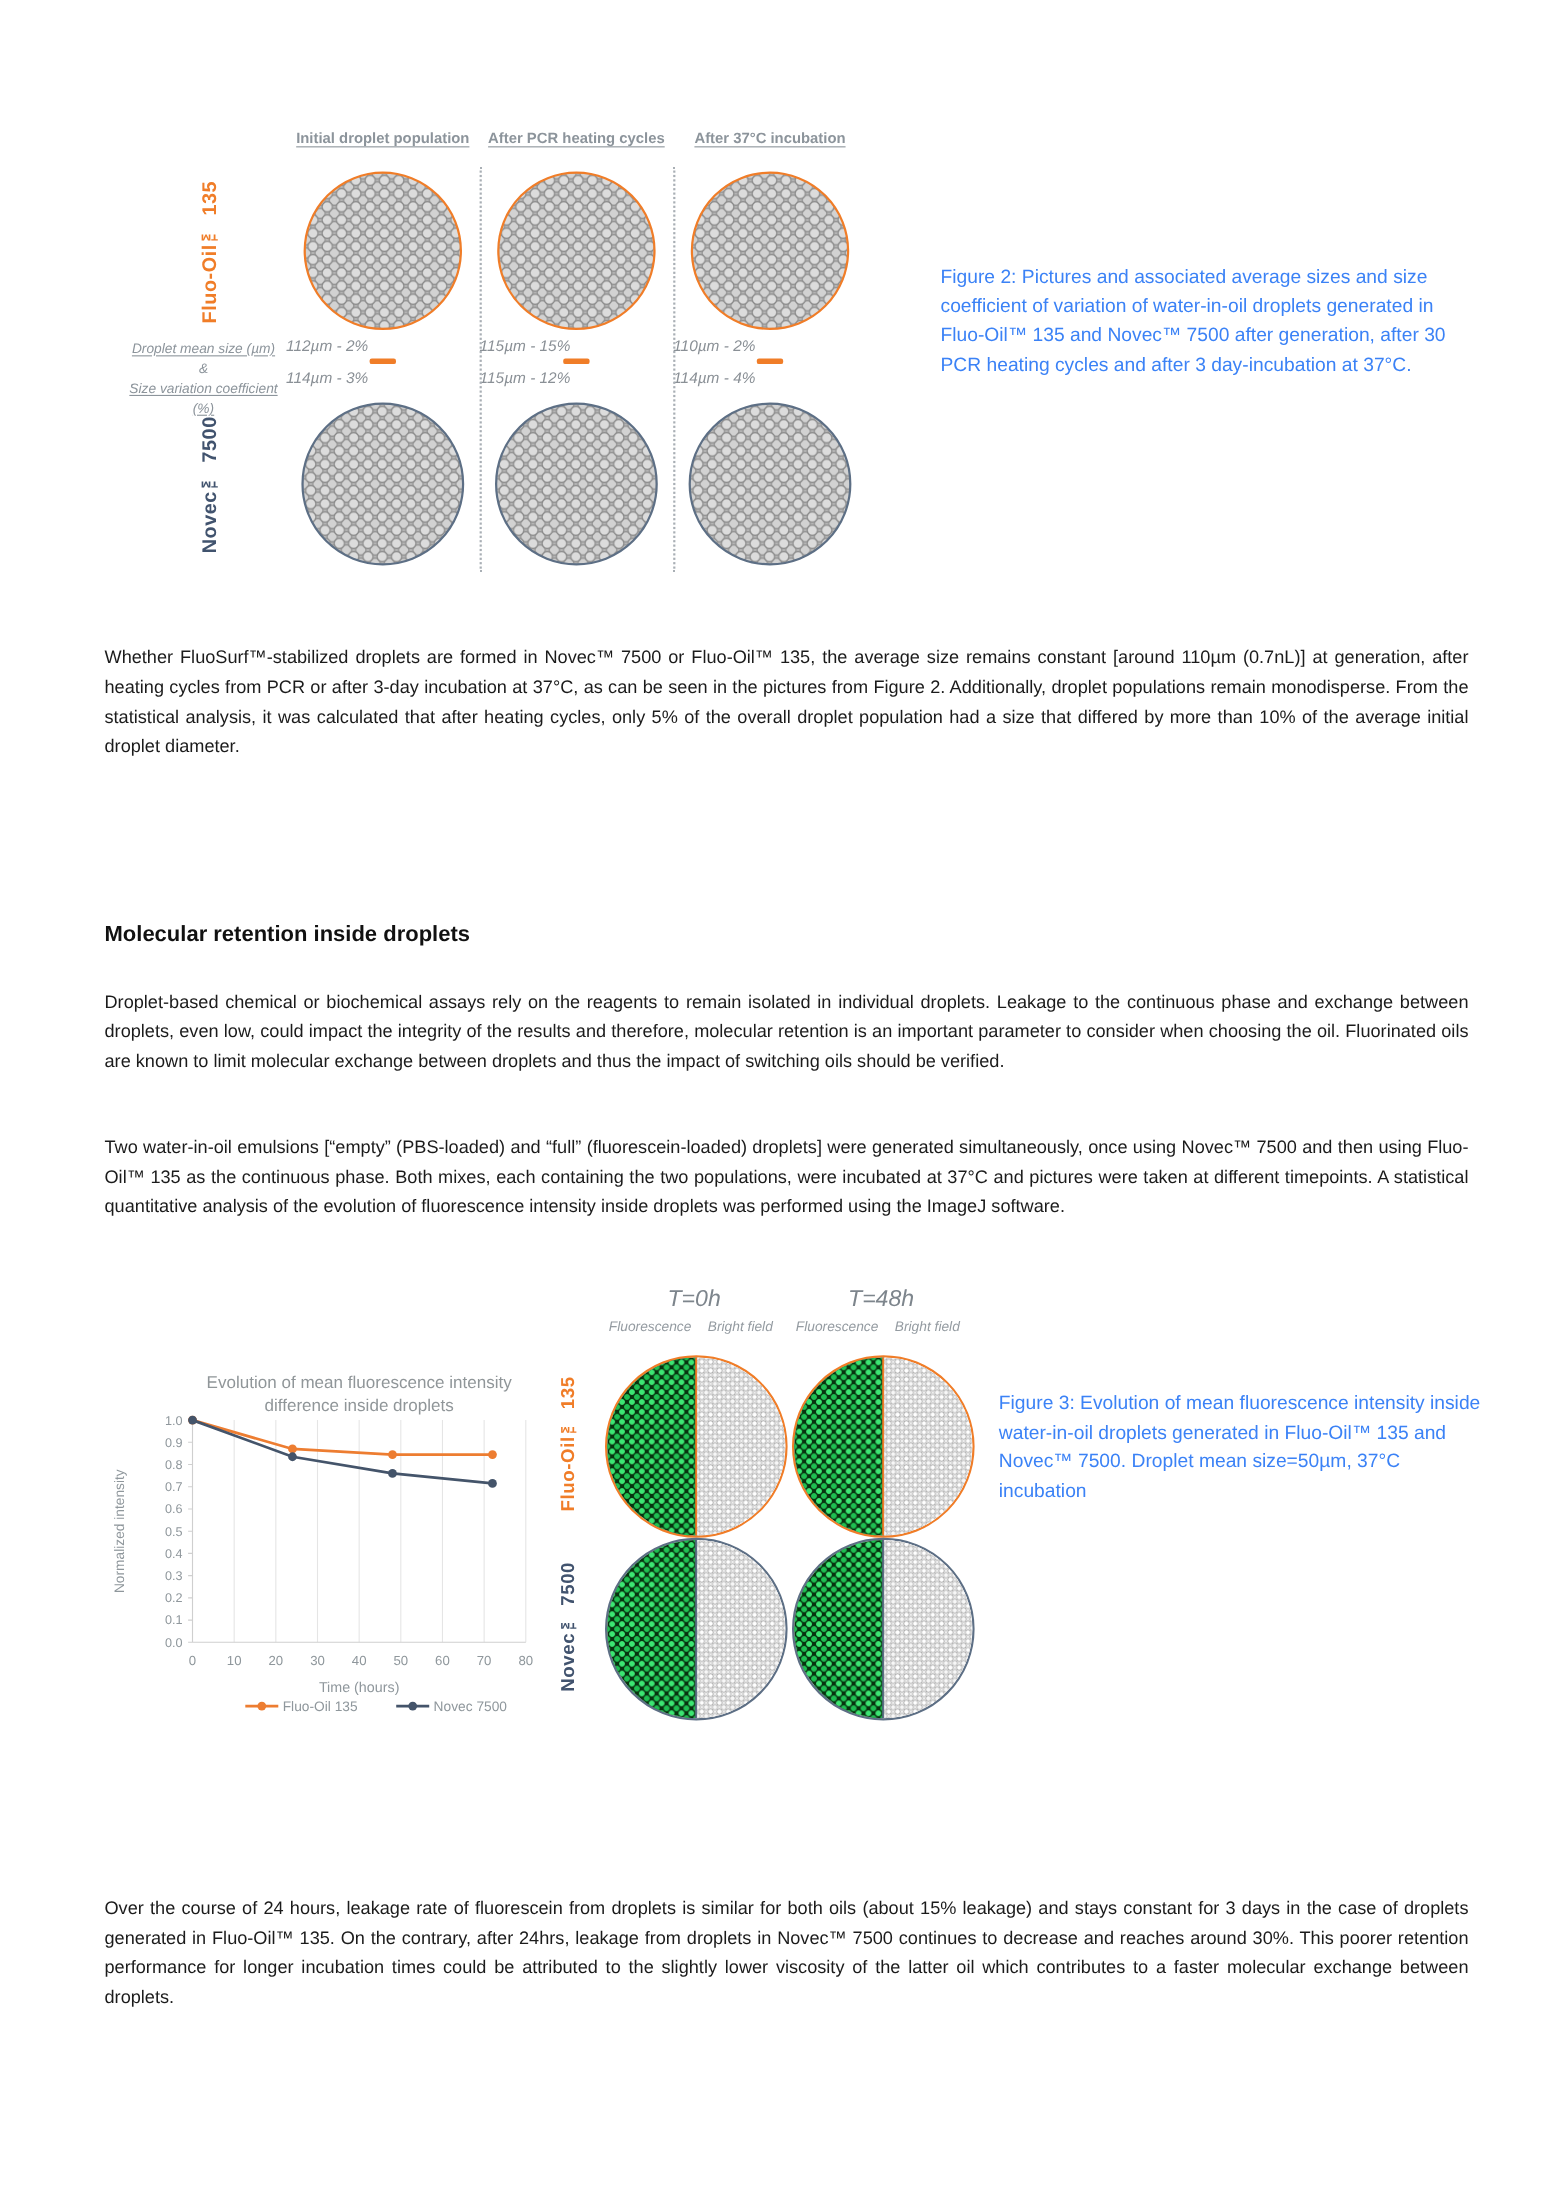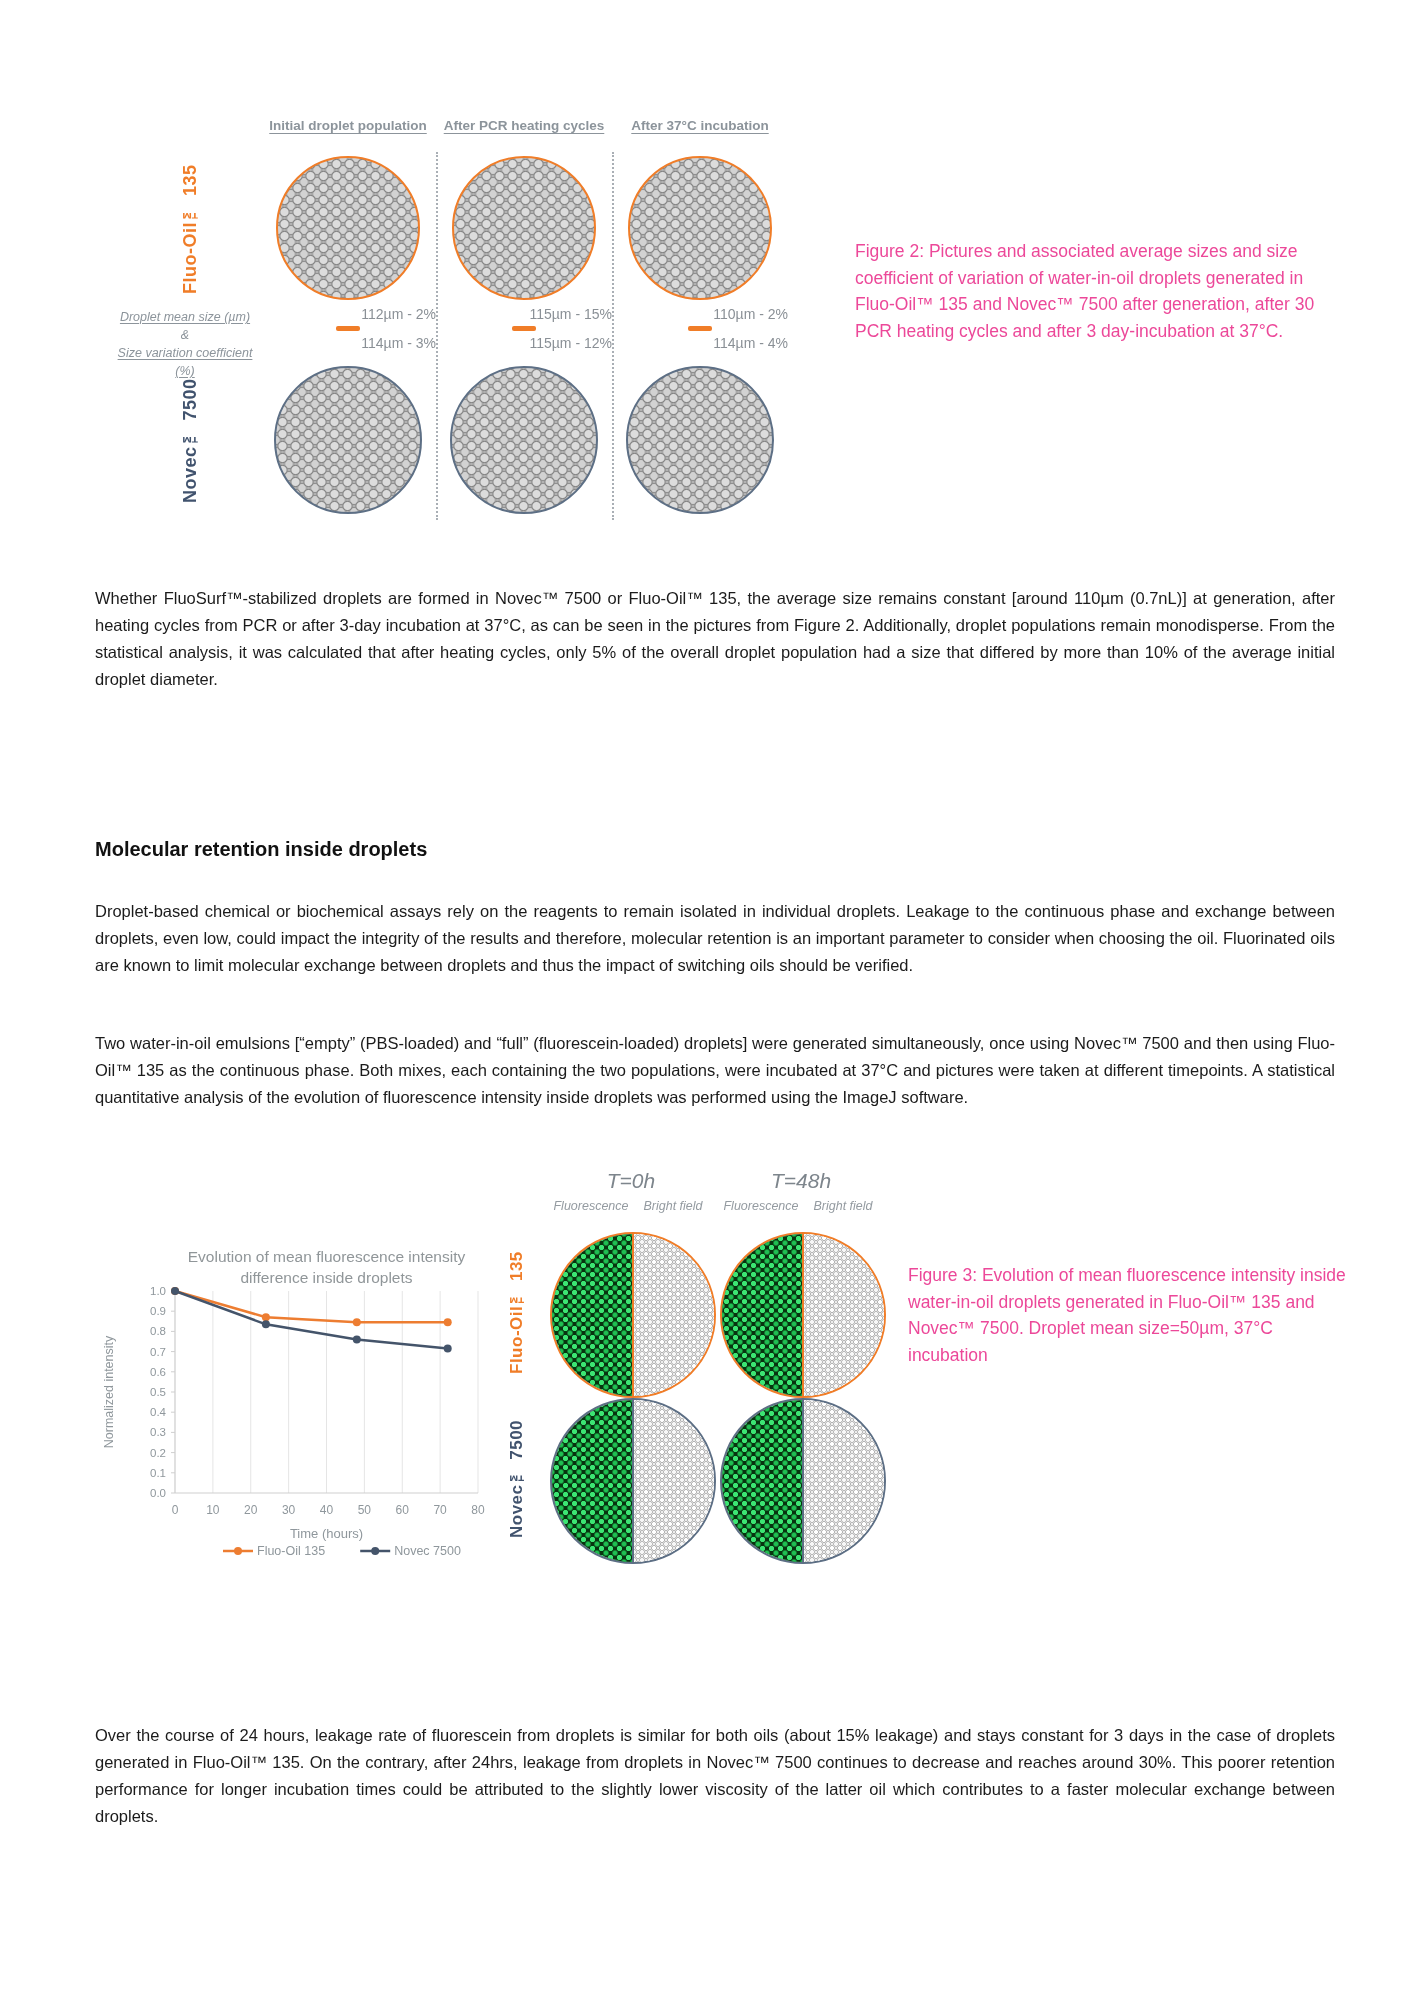--- a/index.html
+++ b/index.html
@@ -2,21 +2,21 @@
 <html><head>
 <meta charset="utf-8">
 <style>
   html,body{margin:0;padding:0;}
   body{background:#ffffff;font-family:"Liberation Sans",sans-serif;}
   .page{position:relative;width:1414px;height:2000px;background:#ffffff;overflow:hidden;}
 
   
   .body-par{position:absolute;left:95px;width:1240px;margin:0;font-size:16.5px;line-height:27px;color:#1b1b1b;text-align:justify;}
   .section-heading{position:absolute;left:95px;top:838px;margin:0;font-size:20px;font-weight:bold;color:#111;}
-  .fig-caption{position:absolute;margin:0;color:#ec4899;font-size:17.5px;line-height:26.5px;}
+  .fig-caption{position:absolute;margin:0;color:#3b82f6;font-size:17.5px;line-height:26.5px;}
 
   
   .fig2{position:absolute;left:110px;top:100px;width:680px;height:430px;}
   .fig2-headers{position:absolute;left:150px;top:18px;width:528px;display:flex;}
   .fig2-headers span{width:176px;text-align:center;font-size:13.5px;font-weight:600;color:#8c949b;text-decoration:underline;text-underline-offset:3px;}
   .fig2-row{position:absolute;left:150px;width:528px;display:flex;}
   .fig2-row .cell{width:176px;display:flex;justify-content:center;}
   .row1{top:56px;height:146px;}
   .row2{top:266px;height:150px;}
   .gray-circle{width:140px;height:140px;border-radius:50%;
@@ -28,21 +28,21 @@
   .row1 .gray-circle{border:2.5px solid #f07d28;}
   .row2 .gray-circle{border:2.5px solid #5d6f85;width:144px;height:144px;}
   .vlabel{writing-mode:vertical-rl;transform:rotate(180deg);text-align:center;font-weight:bold;letter-spacing:.5px;font-size:18px;}
   .fig2 .vlabel{position:absolute;left:70px;width:36px;}
   .fig2 .vlabel.orange{top:56px;height:146px;color:#f07d28;}
   .fig2 .vlabel.slate{top:266px;height:150px;color:#41536e;}
   .fig2-mid{position:absolute;top:206px;left:0;width:678px;height:60px;}
   .measure-label{position:absolute;left:0;top:2px;width:150px;text-align:center;font-style:italic;font-size:12.5px;line-height:18px;color:#8c949b;}
   .measure-label .u{text-decoration:underline;text-underline-offset:2px;}
   .fig2-values{position:absolute;left:150px;top:0;width:528px;display:flex;}
-  .fig2-values .vcell{width:176px;text-align:right;font-size:14px;color:#8a9096;}
+  .fig2-values .vcell{width:176px;text-align:left;font-style:italic;font-size:14px;color:#8a9096;}
   .orange-dash{display:block;width:24px;height:5px;border-radius:2px;background:#f07d28;margin:4px auto;}
   .dotsep{position:absolute;top:52px;height:368px;width:0;border-left:2.5px dotted #a9afb5;}
   .dotsep.s1{left:326px;}
   .dotsep.s2{left:502px;}
 
   
   .fig3{position:absolute;left:505px;top:1165px;width:410px;height:410px;}
   .fig3 .thead{position:absolute;top:4px;transform:translateX(-50%);font-style:italic;font-size:21px;color:#7d8艺段}
   .fig3 .thead{color:#7d858c;}
   .fig3 .mlabel{position:absolute;top:34px;transform:translateX(-50%);font-style:italic;font-size:12.5px;color:#949ba1;}

